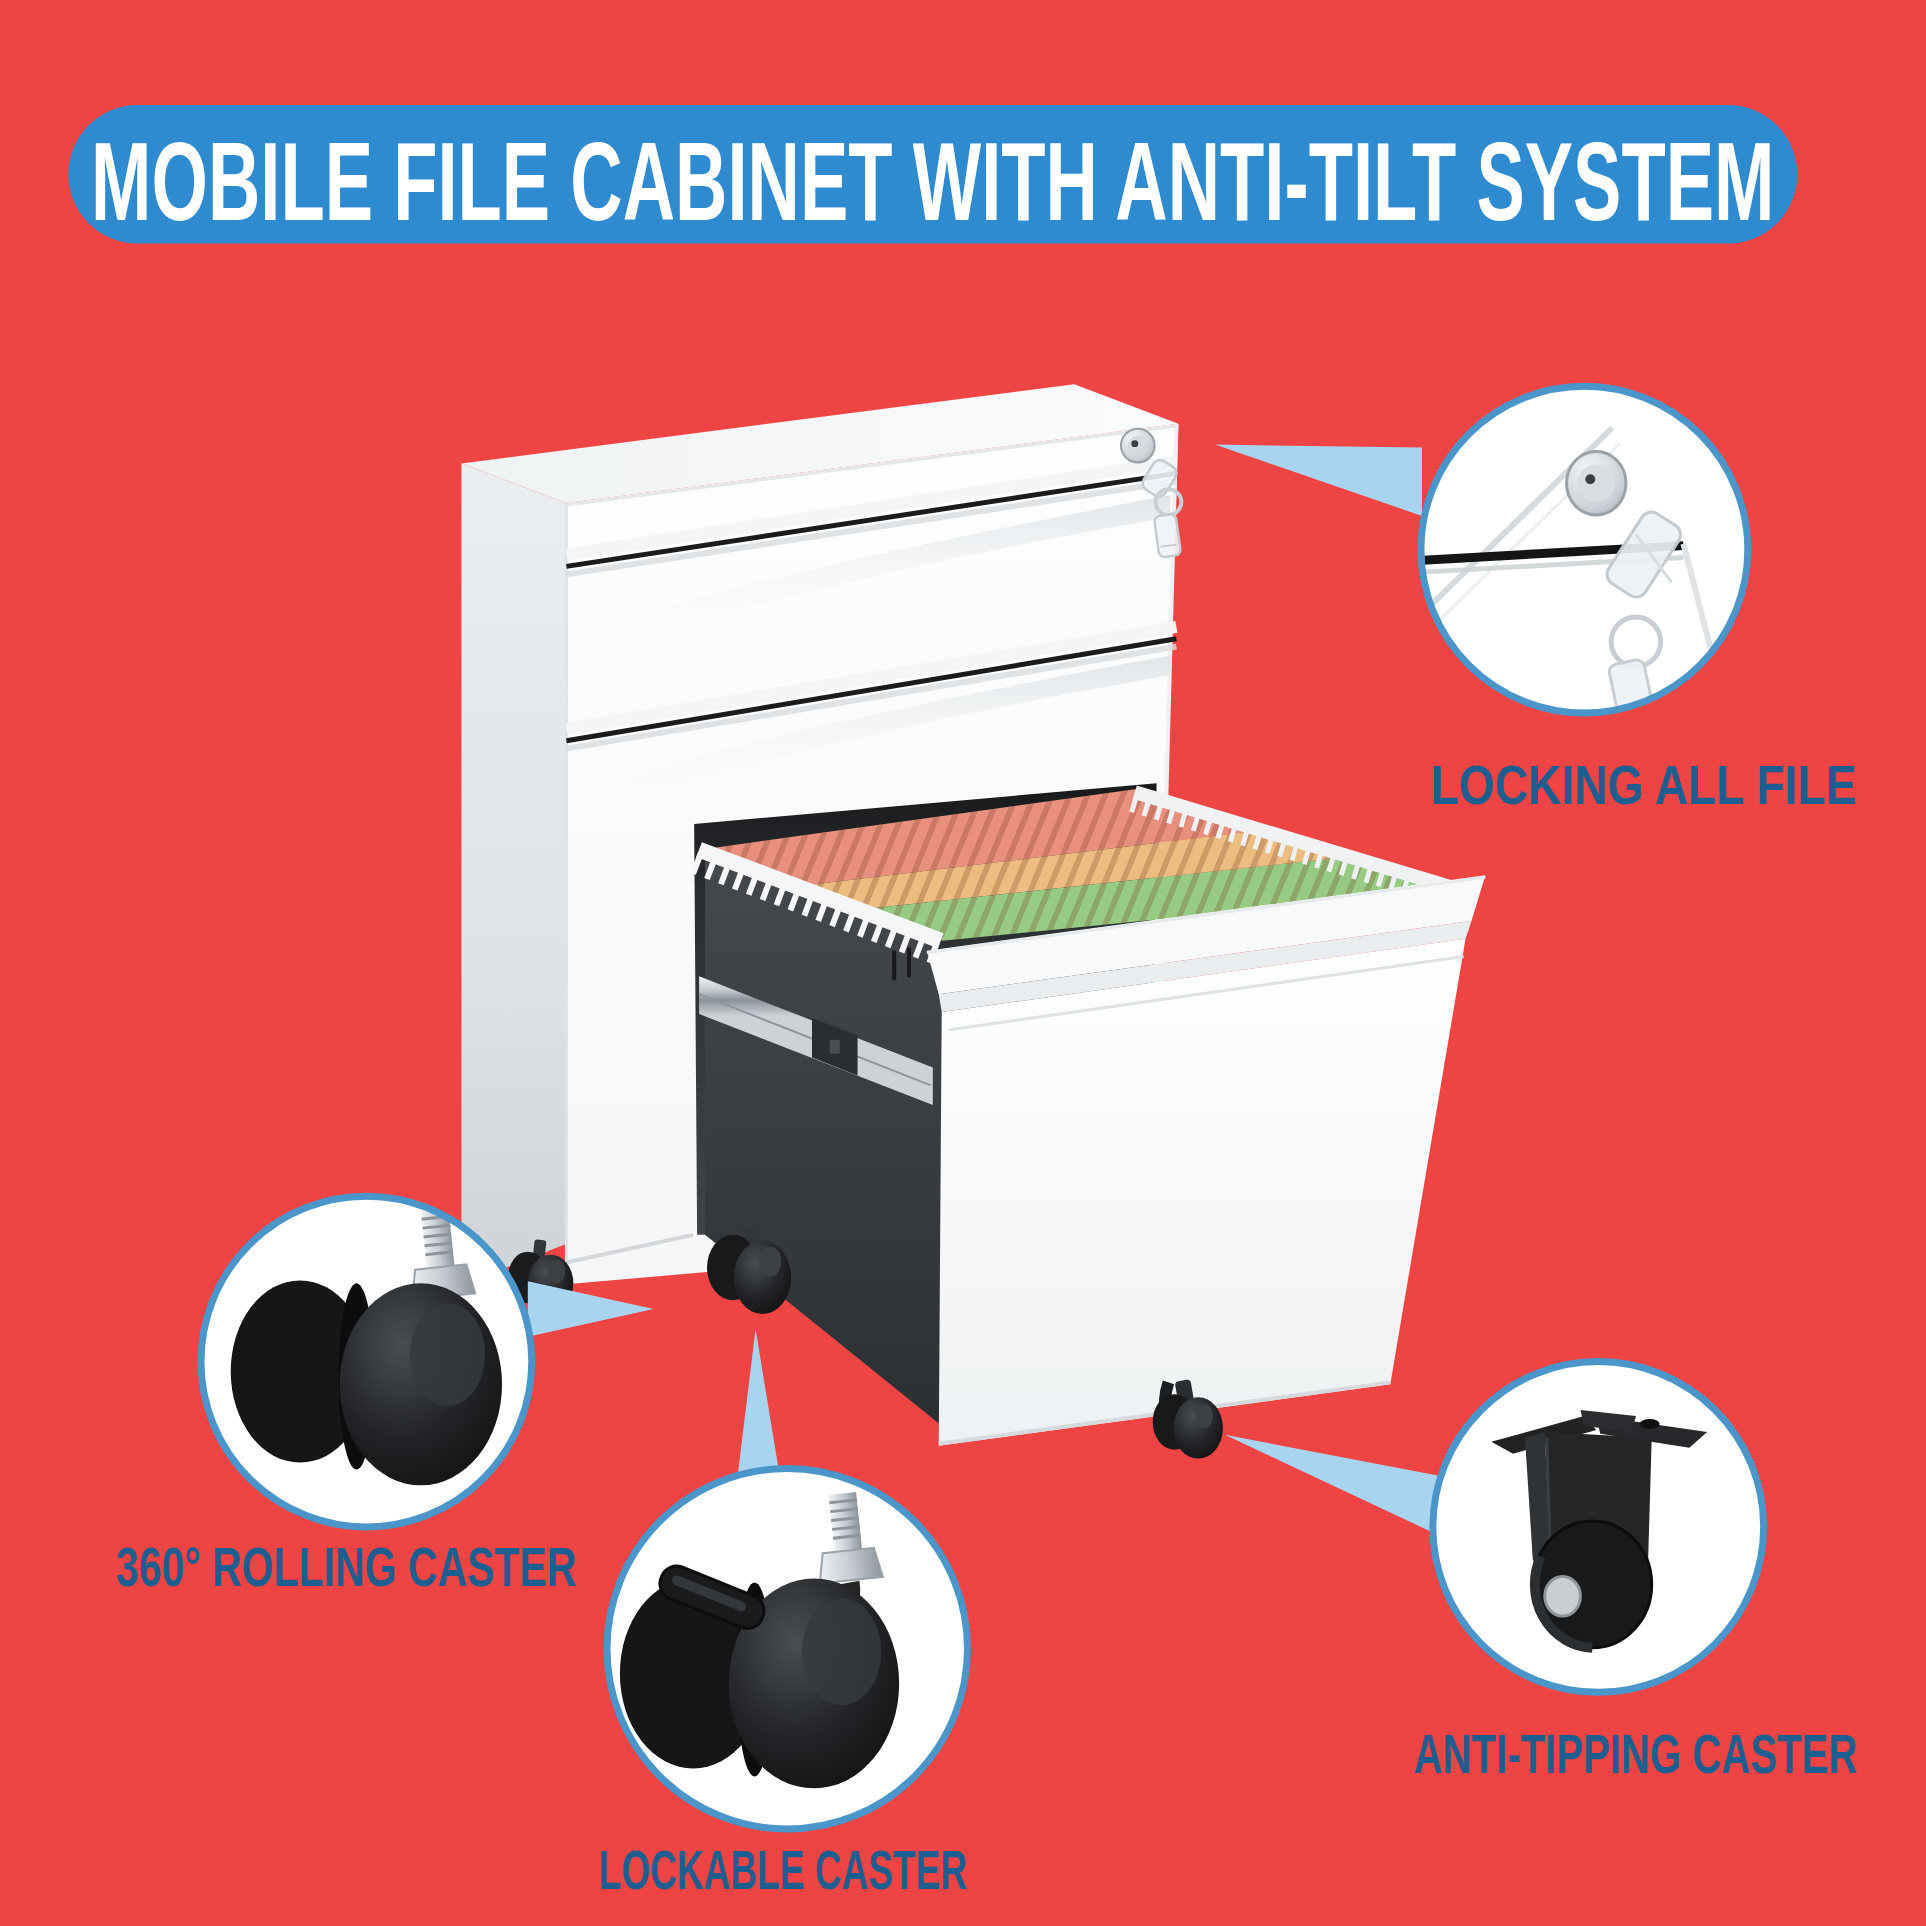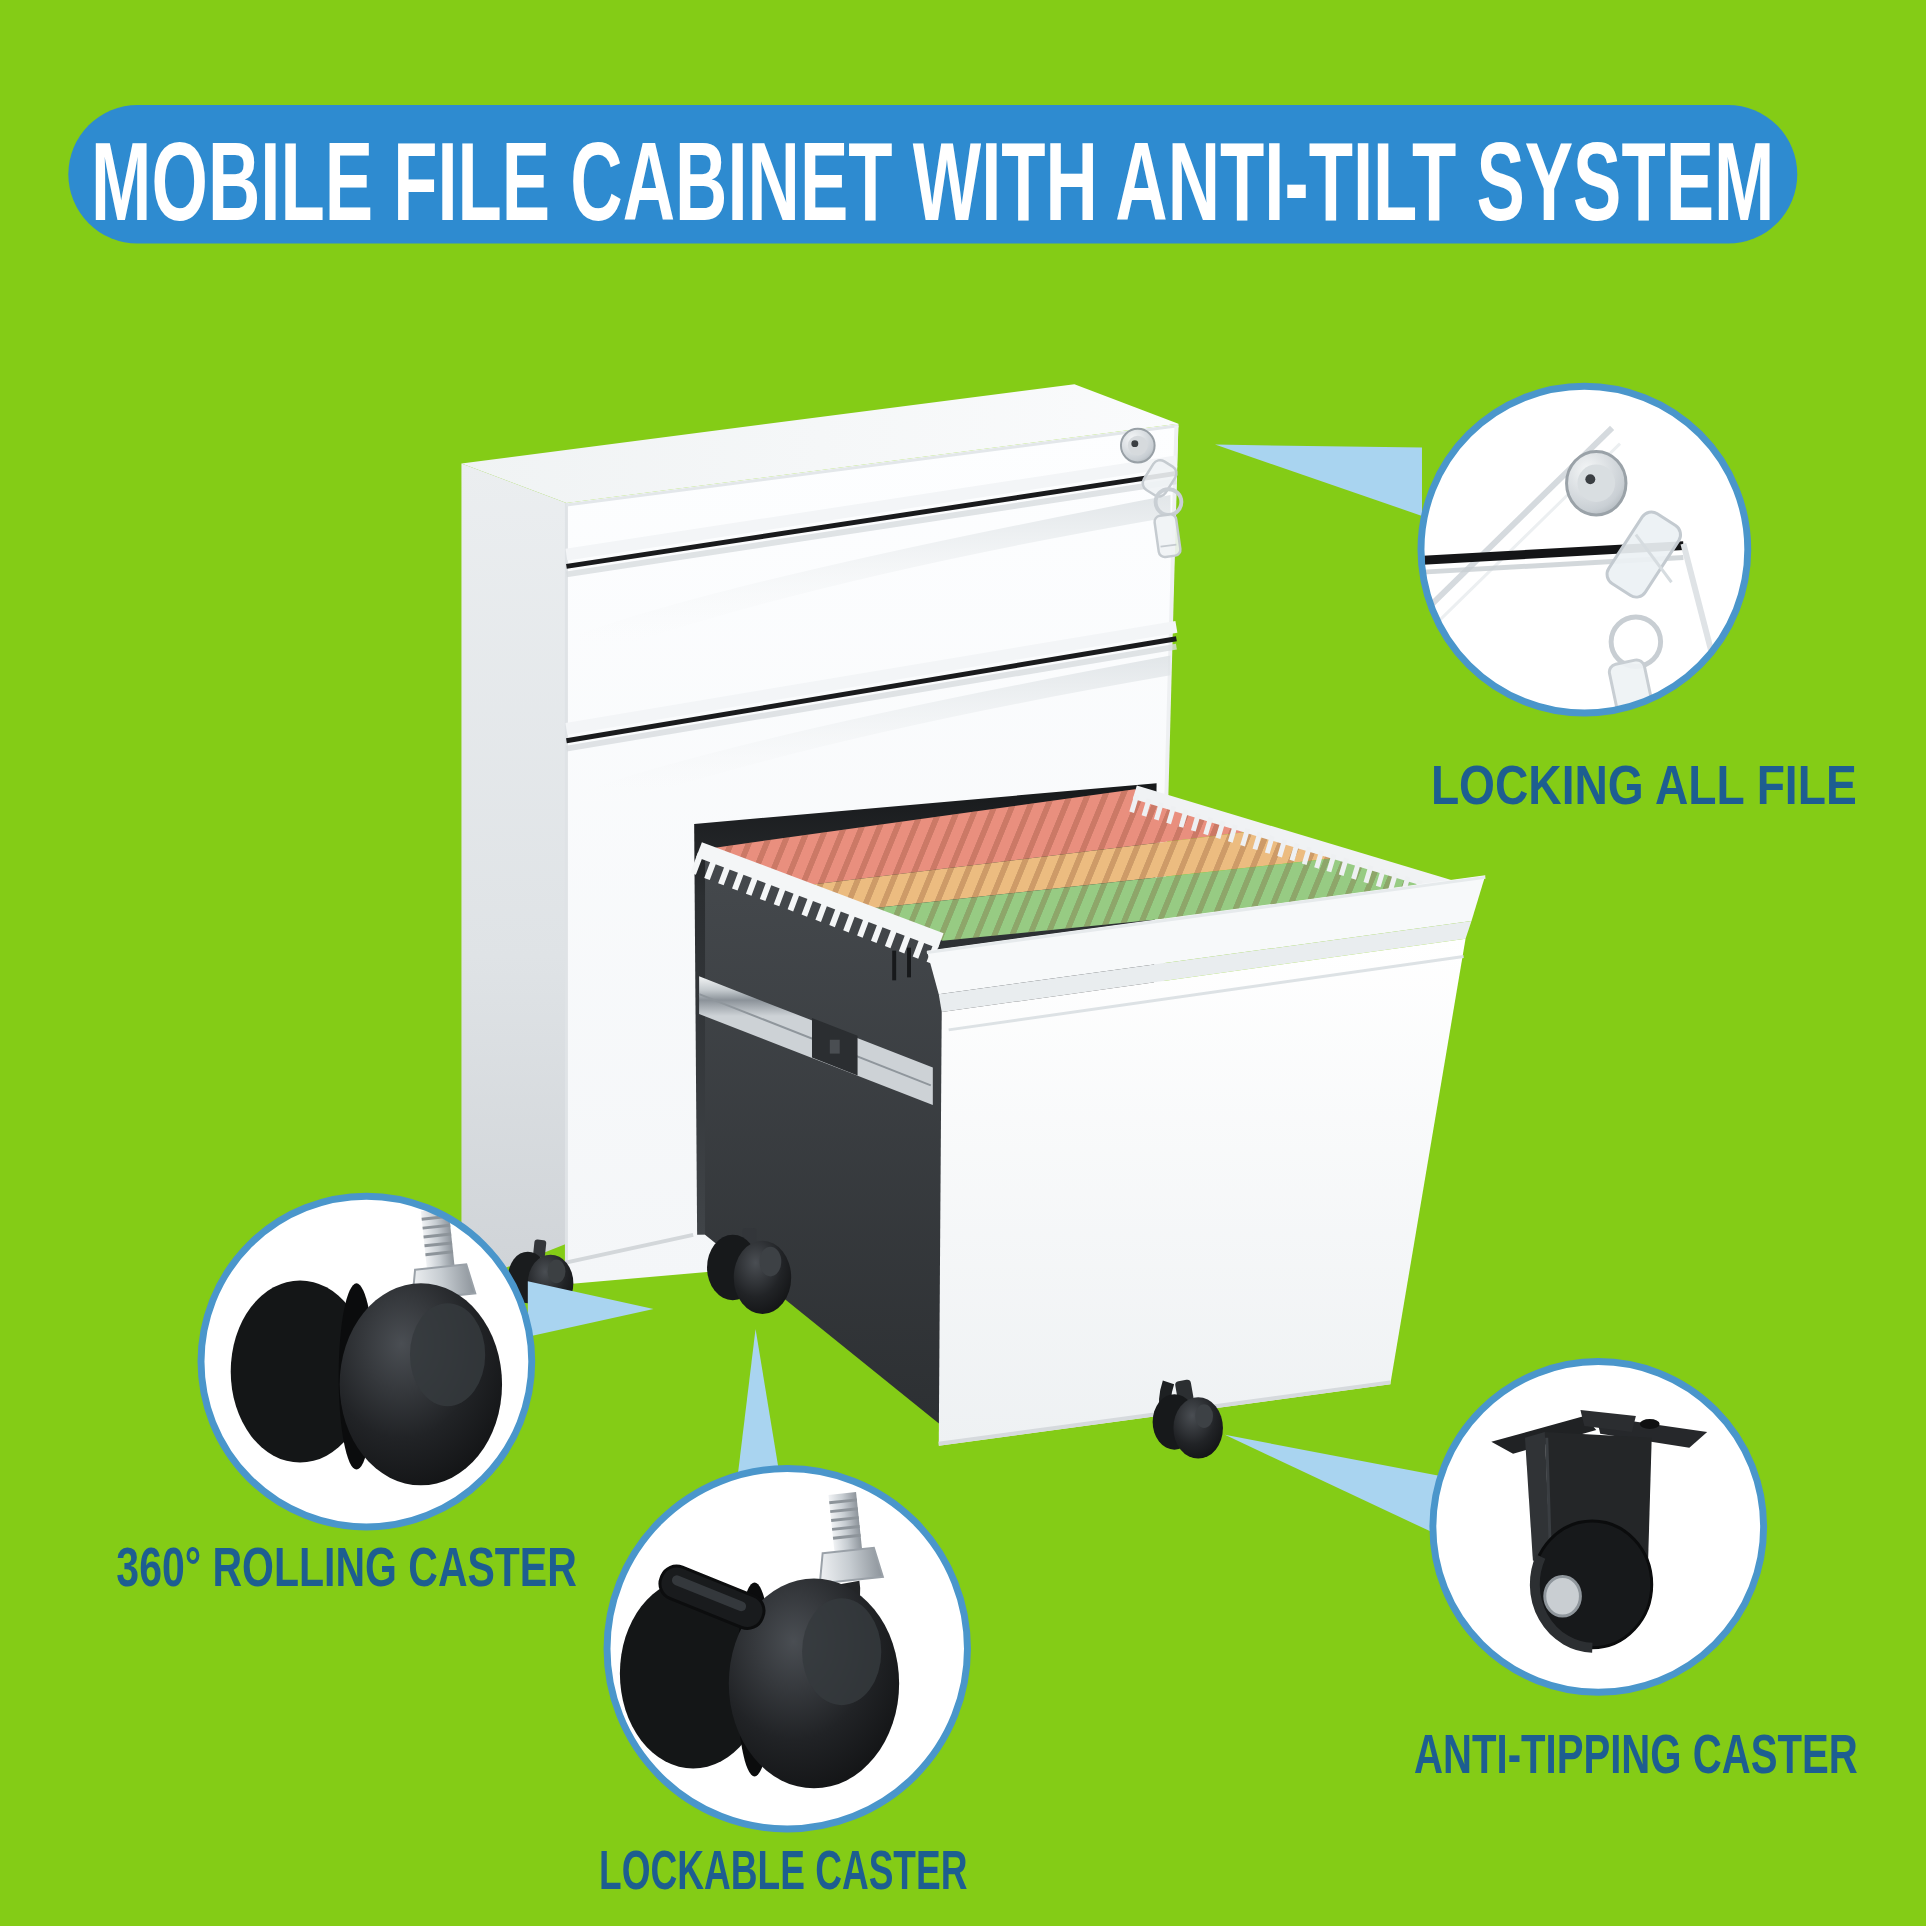--- a/index.html
+++ b/index.html
@@ -1,16 +1,16 @@
 <!DOCTYPE html>
 <html><head>
 <meta charset="utf-8">
 <style>
   html,body{margin:0;padding:0;background:#ffffff;}
-  .poster{position:relative;width:1927px;height:1927px;background:#84cc16;overflow:hidden;
+  .poster{position:relative;width:1927px;height:1927px;background:#ef4444;overflow:hidden;
           font-family:"Liberation Sans", sans-serif;}
   .poster svg{position:absolute;left:0;top:0;}
   text{font-family:"Liberation Sans", sans-serif;}
 </style>
 </head>
 <body>
 
 <div class="poster">
 <svg width="1927" height="1927" viewBox="0 0 1946 1946">
   <defs>

